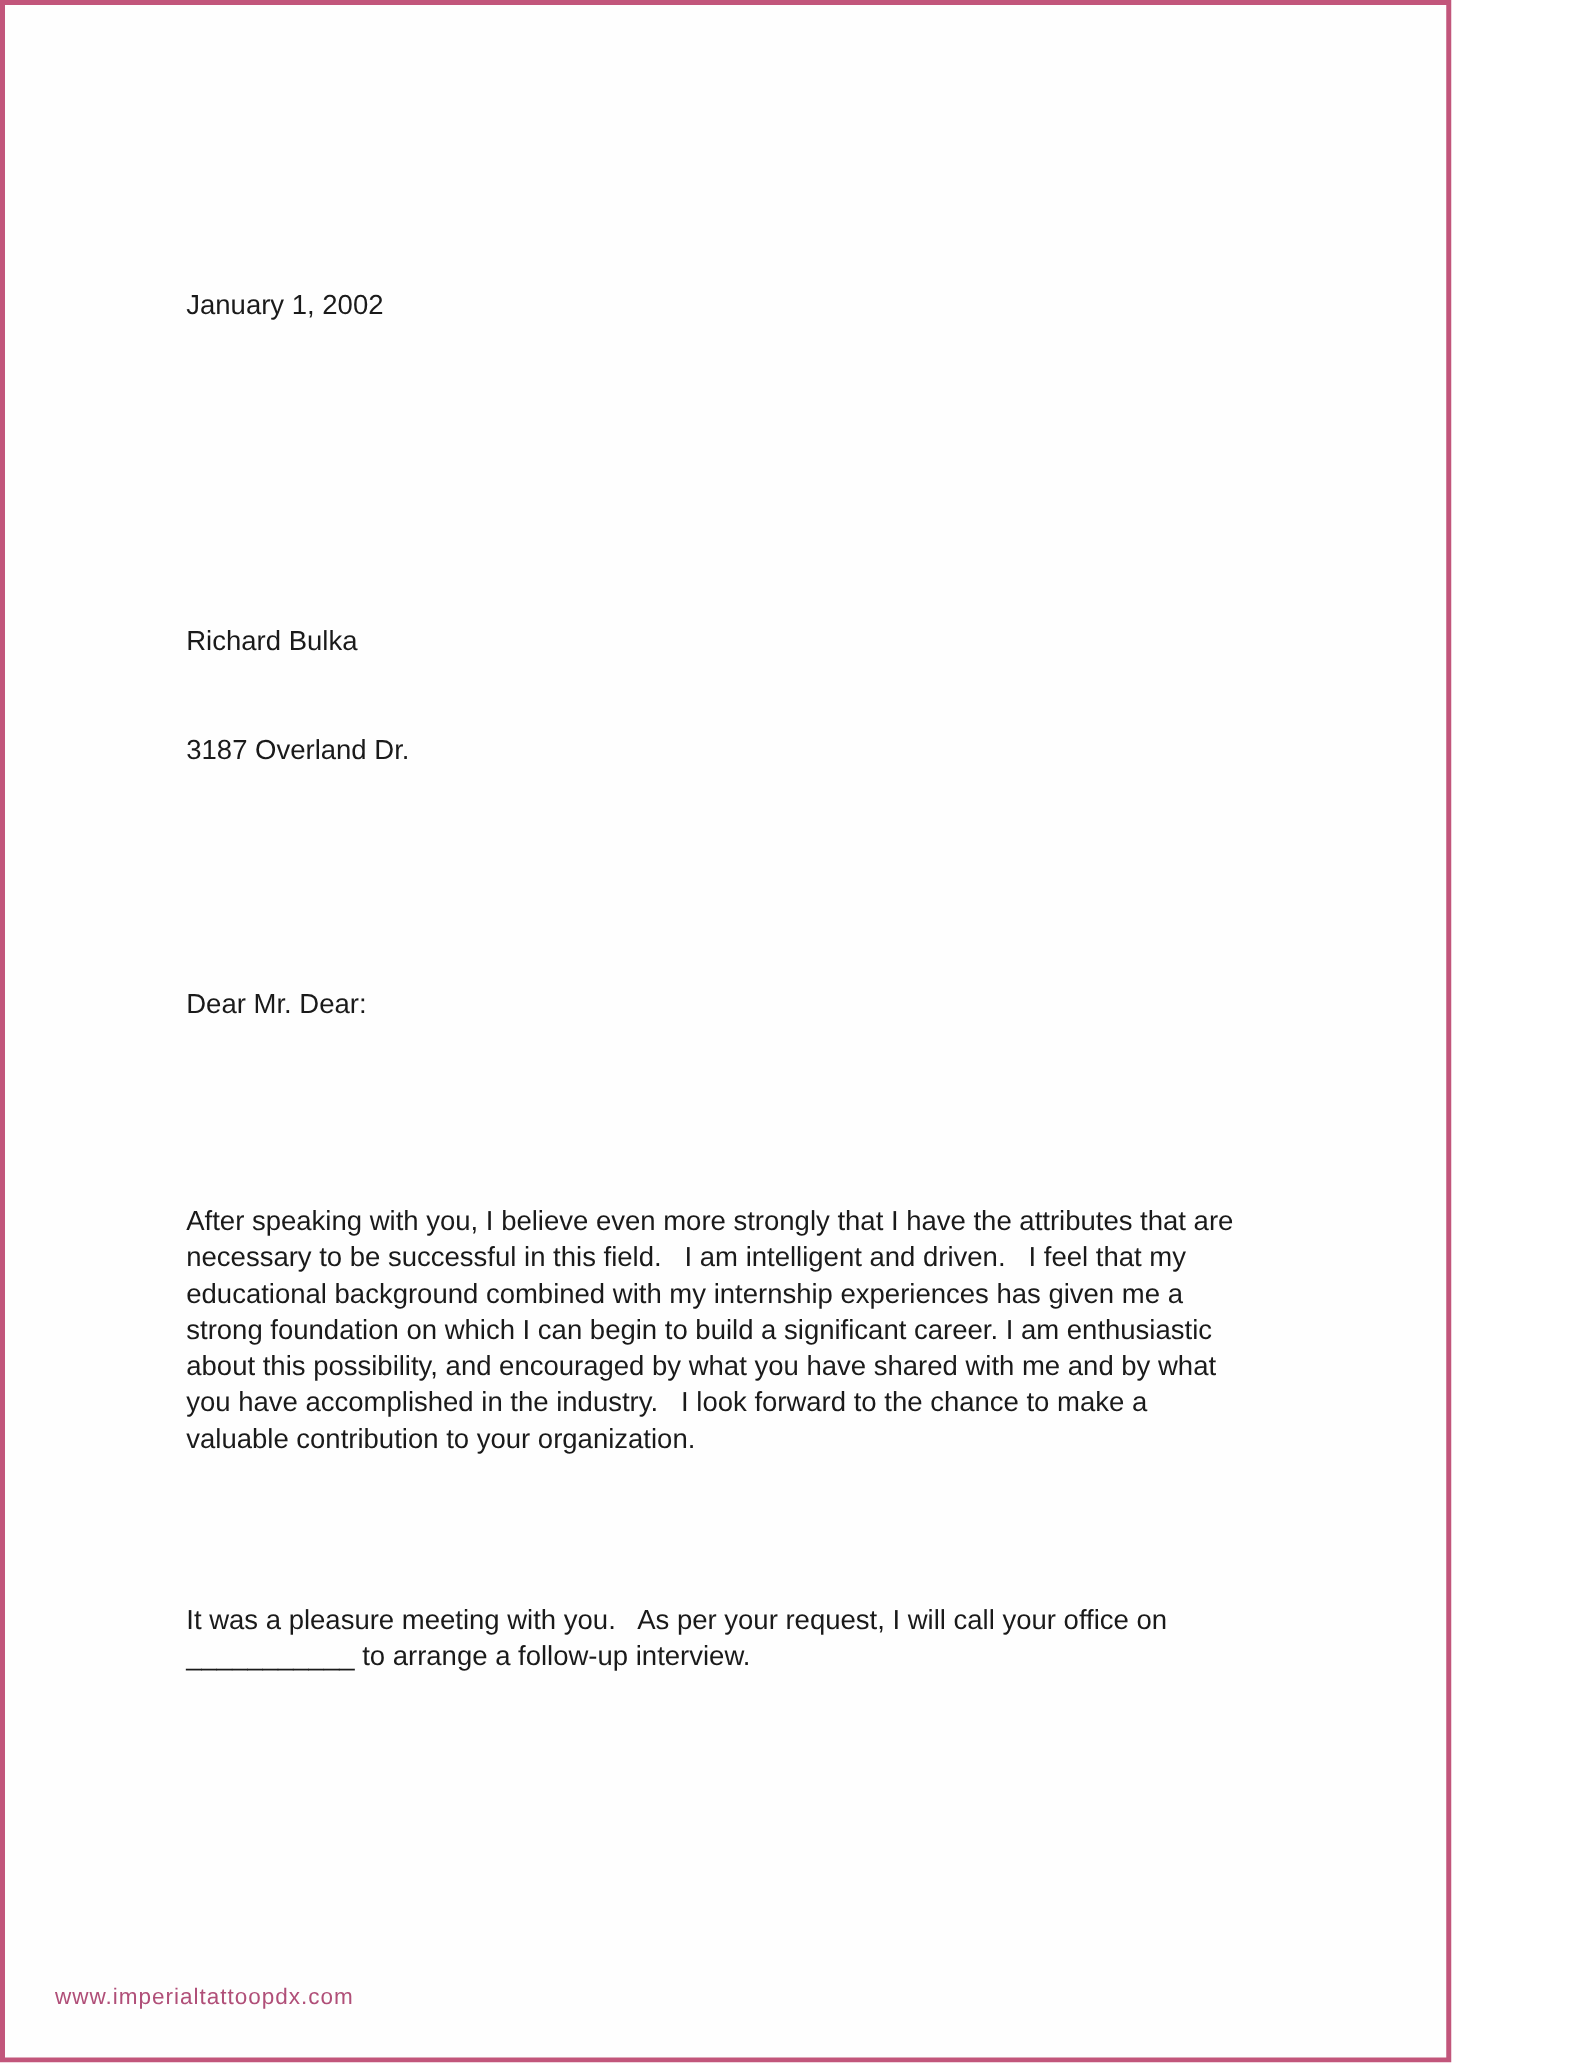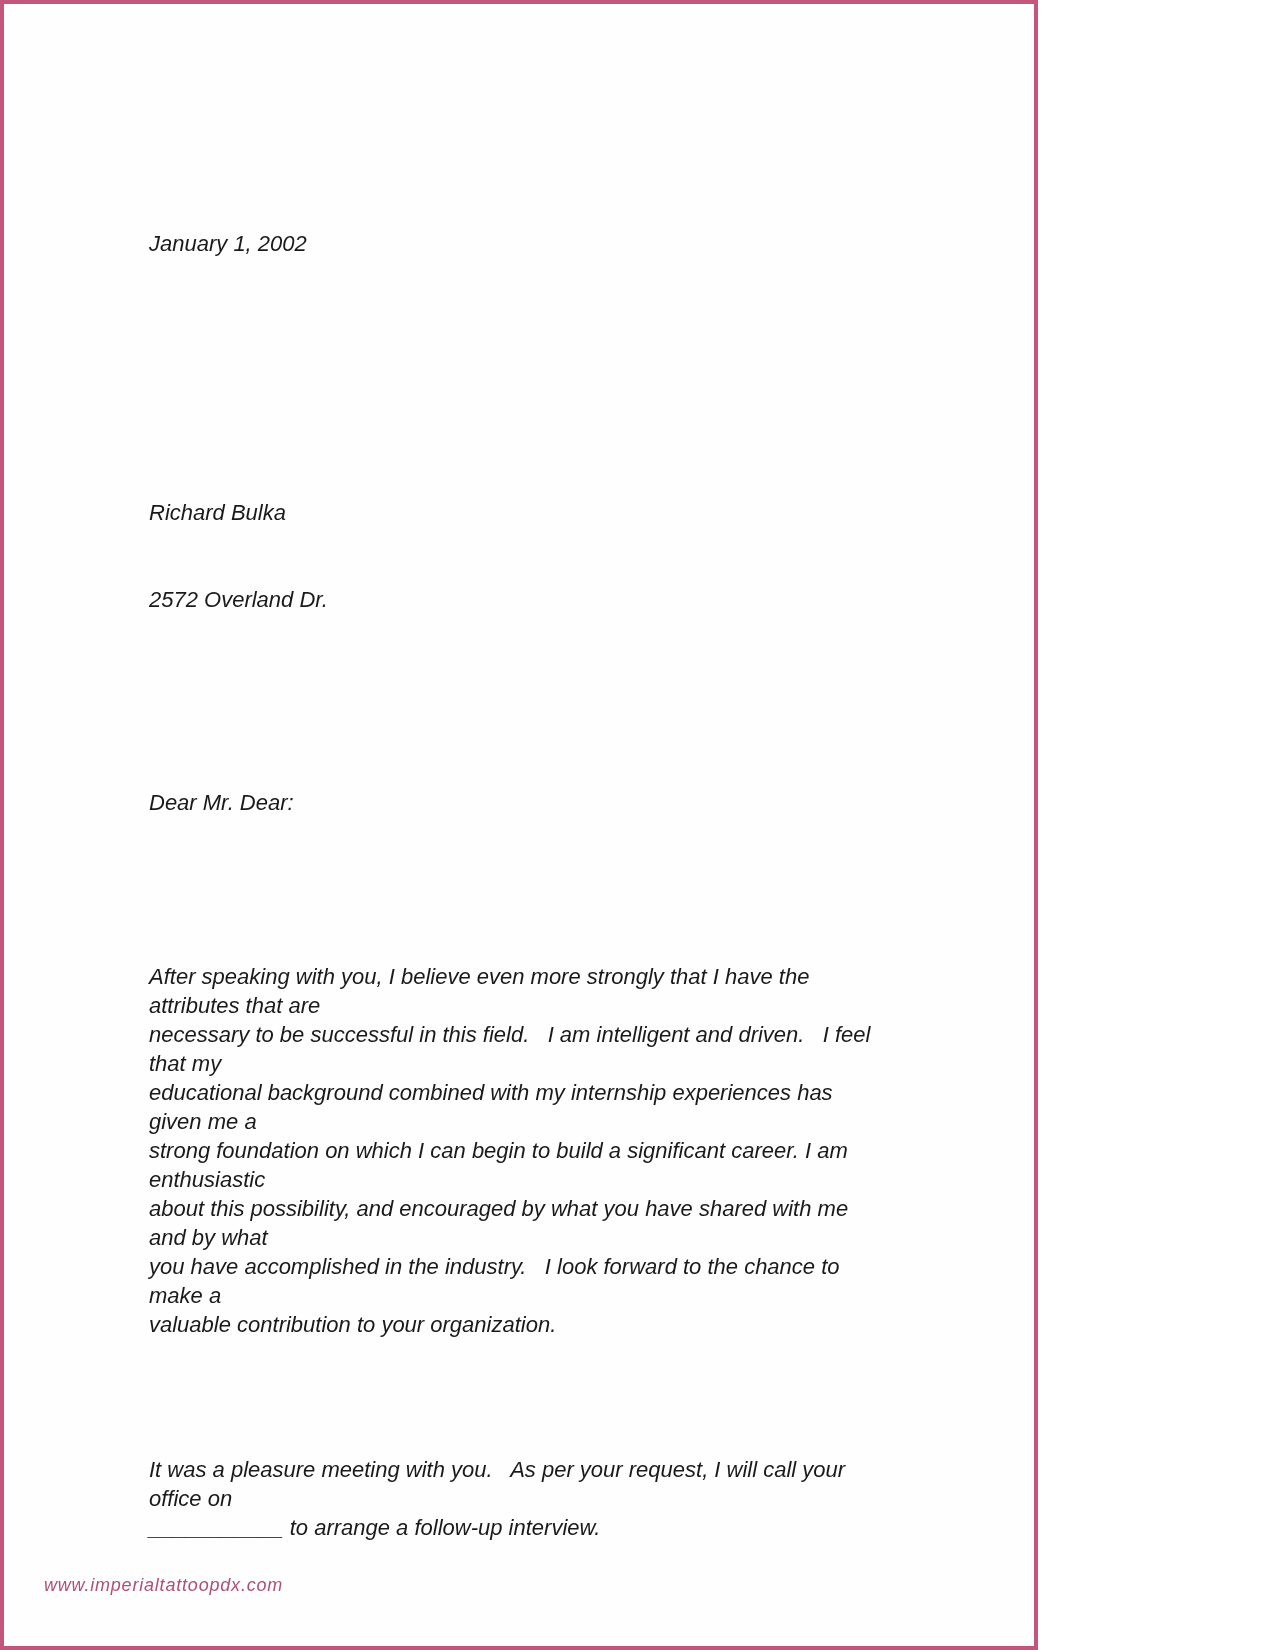--- a/index.html
+++ b/index.html
@@ -9,60 +9,59 @@
     --bg-color: #fefefe;
   }
   * { margin: 0; padding: 0; box-sizing: border-box; }
   html, body {
     width: 1275px;
     background: #ffffff;
     font-family: "Liberation Sans", sans-serif;
   }
   .page {
     position: relative;
-    width: 1038px;
+    width: 1161px;
     height: 1650px;
     background: var(--bg-color);
     border: 4px solid var(--border-color);
     overflow: hidden;
-    font-style: italic;
   }
   .content {
     padding: 138px 150px 0 145px;
     font-size: 22px;
     line-height: 29px;
     color: var(--text-color);
     white-space: pre-wrap;
   }
   .date-line {
     margin-bottom: 95px;
   }
   .recipient p { margin: 0; }
   .salutation { margin-top: 29px; }
   .para { margin-top: 29px; }
   .footer-watermark {
     position: absolute;
     left: 40px;
-    bottom: 50px;
+    bottom: 38px;
     font-size: 18px;
     letter-spacing: 0.8px;
     color: var(--footer-color);
   }
 </style>
 </head>
 <body>
 
 <div class="page">
   <div class="content">
 
     <p class="date-line">January 1, 2002</p>
 
     <div class="recipient">
       <p>Richard Bulka</p>
-      <p>2572 Overland Dr.</p>
+      <p>3187 Overland Dr.</p>
     </div>
 
     <p class="salutation">Dear Mr. Dear:</p>
 
 
     <p class="para">After speaking with you, I believe even more strongly that I have the attributes that are
 necessary to be successful in this field.   I am intelligent and driven.   I feel that my
 educational background combined with my internship experiences has given me a
 strong foundation on which I can begin to build a significant career. I am enthusiastic
 about this possibility, and encouraged by what you have shared with me and by what

